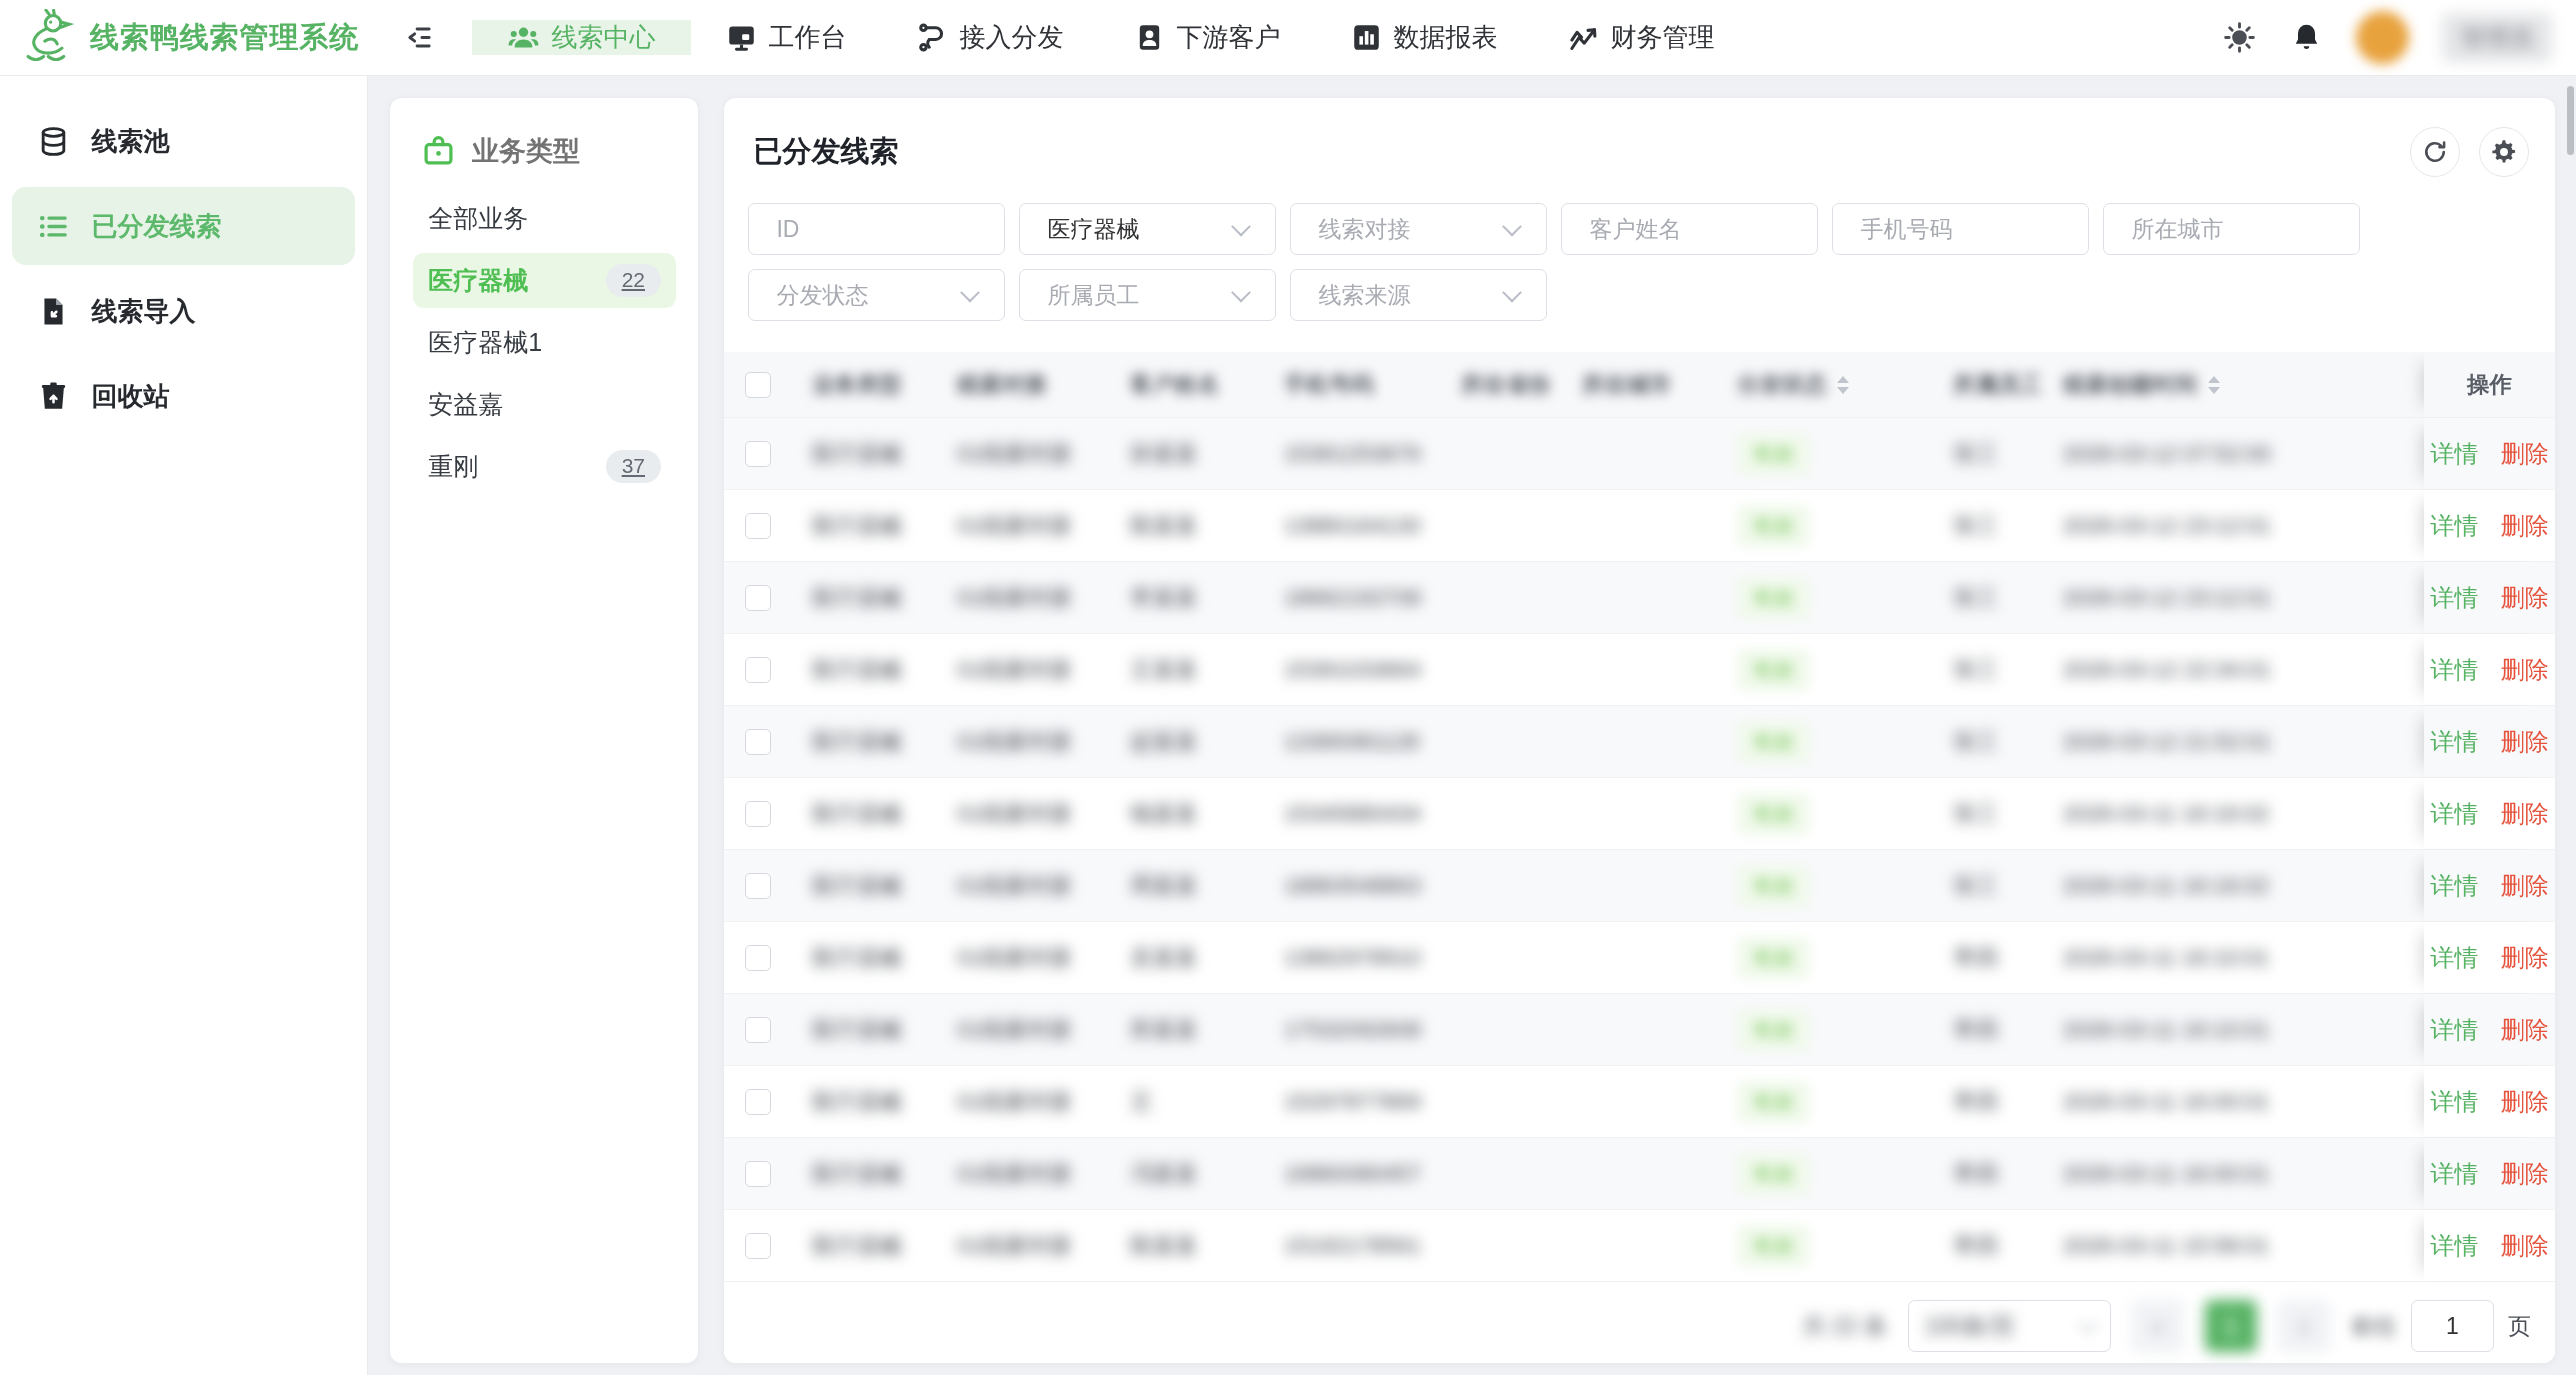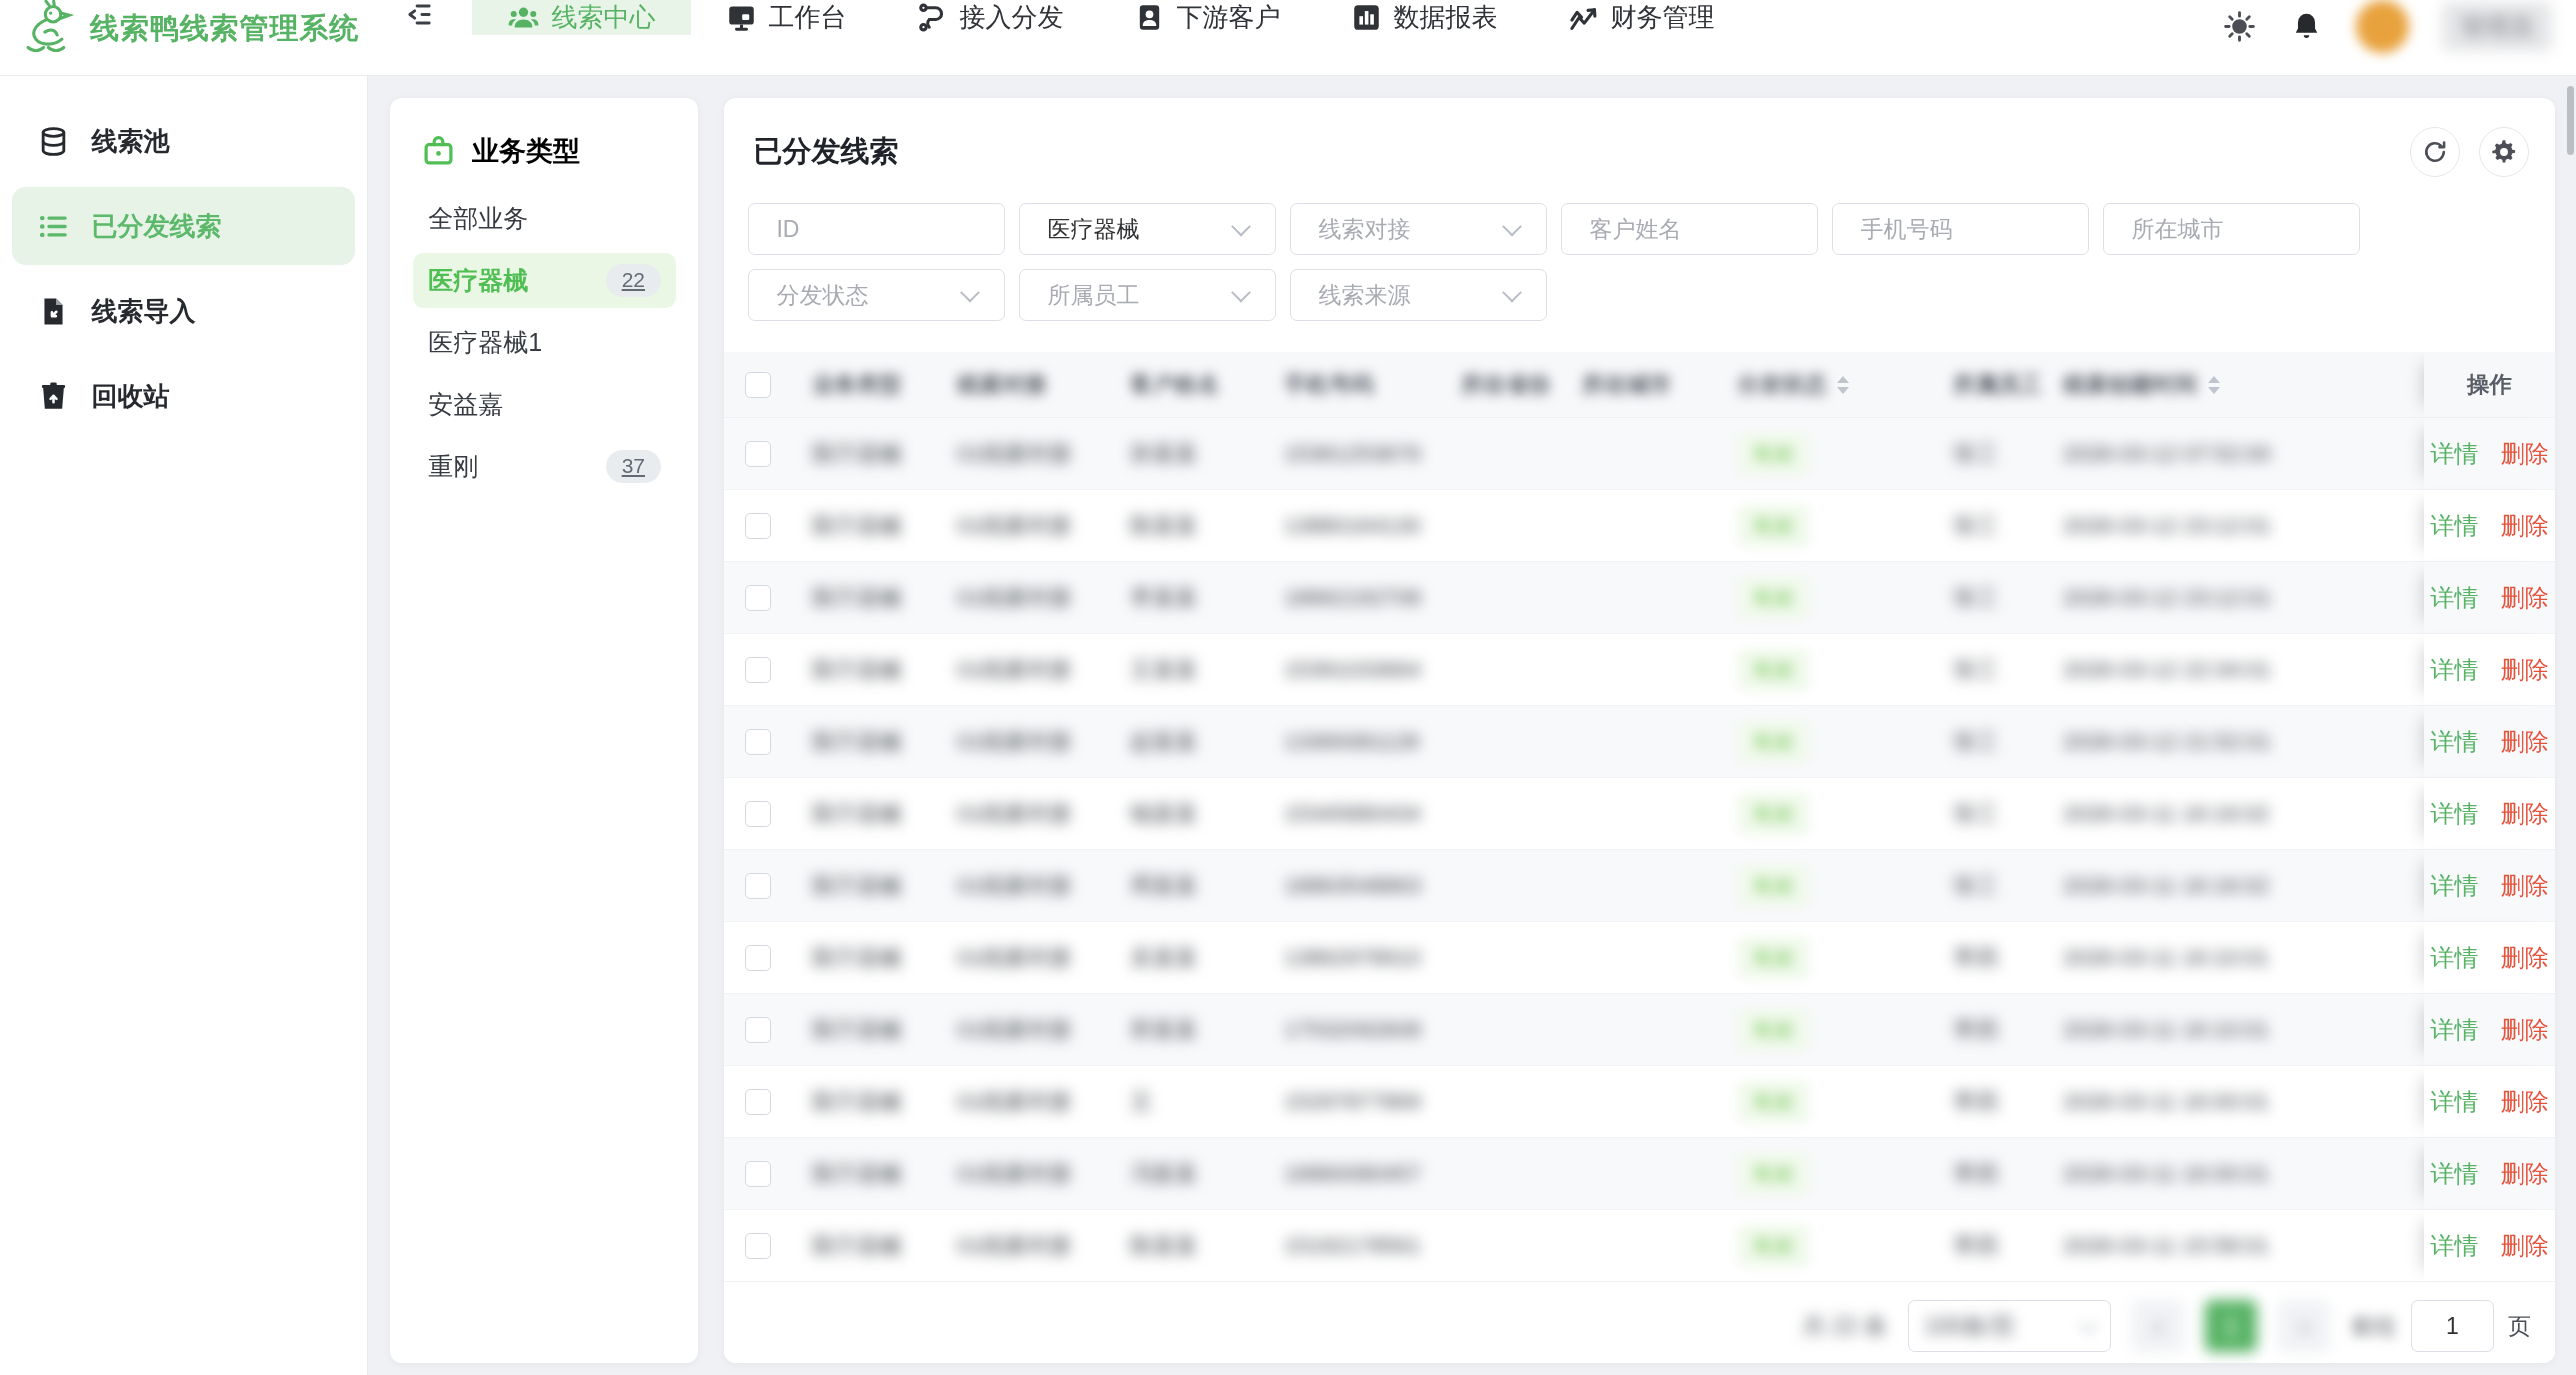--- a/index.html
+++ b/index.html
@@ -5,21 +5,21 @@
   * { margin:0; padding:0; box-sizing:border-box; }
   html,body { width:2576px; height:1375px; overflow:hidden; }
   body { font-family:"Liberation Sans","DejaVu Sans",sans-serif; background:#eff1f4; color:#303133; position:relative; }
   svg { display:block; }
 
   
   .b  { filter: blur(7px); }
   .b7 { filter: blur(6px); }
 
   
-  .topbar { height:76px; background:#fff; border-bottom:1.7px solid #e9ebee; display:flex; align-items:flex-start; padding:0 24px 0 21px; position:relative; z-index:5; }
+  .topbar { height:76px; background:#fff; border-bottom:1.7px solid #e9ebee; display:flex; align-items:center; padding:0 24px 0 21px; position:relative; z-index:5; }
   .brand { display:flex; align-items:center; gap:12px; margin-right:35px; }
   .brand-title { font-size:29px; font-weight:bold; color:#57b364; letter-spacing:0.9px; }
   .collapse-btn { display:flex; align-items:center; margin:0 38px 0 10.4px; color:#3c4046; cursor:pointer; }
   .nav { display:flex; align-items:stretch; }
   .nav-item { display:flex; align-items:center; gap:12px; padding:0 35px; font-size:26px; color:#2f3237; cursor:pointer; }
   .nav-item .nv-ic { color:#2f3237; display:flex; }
   .nav-item.active { background:#e9f4e9; color:#57b364; }
   .nav-item.active .nv-ic { color:#57b364; }
   .top-right { margin-left:auto; display:flex; align-items:center; gap:33px; }
   .icon-btn { color:#4b4f55; display:flex; cursor:pointer; }
@@ -32,21 +32,21 @@
   .side-item { height:78px; margin:7px 12px; border-radius:14px; display:flex; align-items:center; gap:22.4px; padding:0 26px; font-size:26px; color:#26292e; cursor:pointer; }
   .side-item .sd-ic { color:#26292e; display:flex; }
   .side-item.active { background:#e6f3e6; color:#5cb86a; }
   .side-item.active .sd-ic { color:#5cb86a; }
 
   .content { flex:1; display:flex; padding:22.4px 21px 12px 22.4px; gap:26px; min-width:0; }
 
   
   .biz-card { width:308px; flex:none; background:#fff; border-radius:12px; box-shadow:0 1.7px 8.6px rgba(31,35,41,.05); padding:29px 22.4px; }
   .biz-head { display:flex; align-items:center; gap:15.5px; padding:5.2px 8.6px 22.4px; }
-  .biz-head-title { font-size:27px; font-weight:bold; color:#000000; }
+  .biz-head-title { font-size:27px; font-weight:bold; color:#737373; }
   .biz-item { height:55px; margin-bottom:7px; border-radius:10.4px; display:flex; align-items:center; justify-content:space-between; padding:0 15.5px; font-size:25px; color:#363b42; cursor:pointer; }
   .biz-item.active { background:#eaf7e4; color:#4fbe53; font-weight:bold; }
   .count-pill { background:#e9ecef; color:#646a73; font-size:21px; font-weight:normal; border-radius:862px; padding:4.3px 15.5px;text-decoration:underline; }
 
   
   .main-card { flex:1; background:#fff; border-radius:12px; box-shadow:0 1.7px 8.6px rgba(31,35,41,.05); display:flex; flex-direction:column; min-width:0; overflow:hidden; }
   .main-head { display:flex; align-items:center; padding:29px 26px 0 29px; }
   .main-title { font-size:29px; font-weight:bold; color:#1f2329; }
   .round-btn { width:50px; height:50px; border:1.7px solid #e4e7ed; border-radius:50%; display:flex; align-items:center; justify-content:center; color:#4b4f55; cursor:pointer; background:#fff; }
   .head-tools { margin-left:auto; display:flex; gap:19px; }

